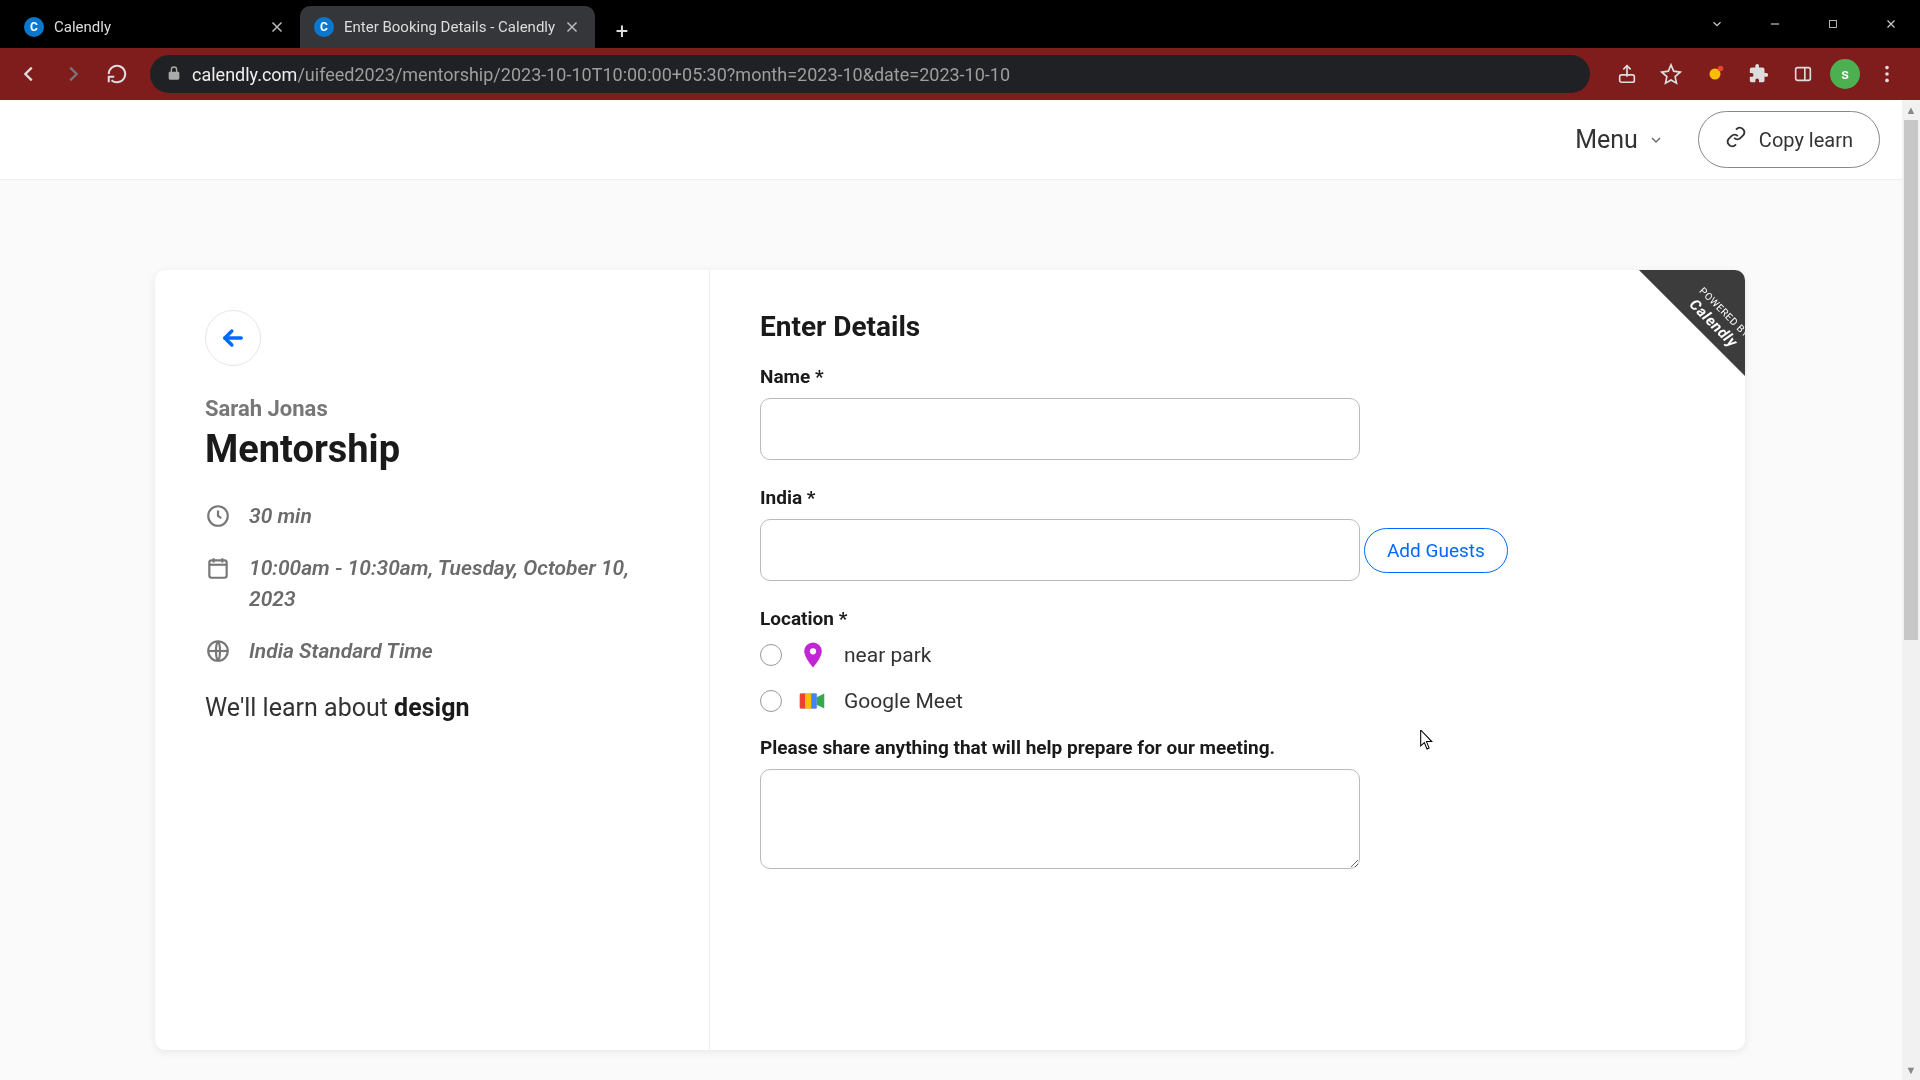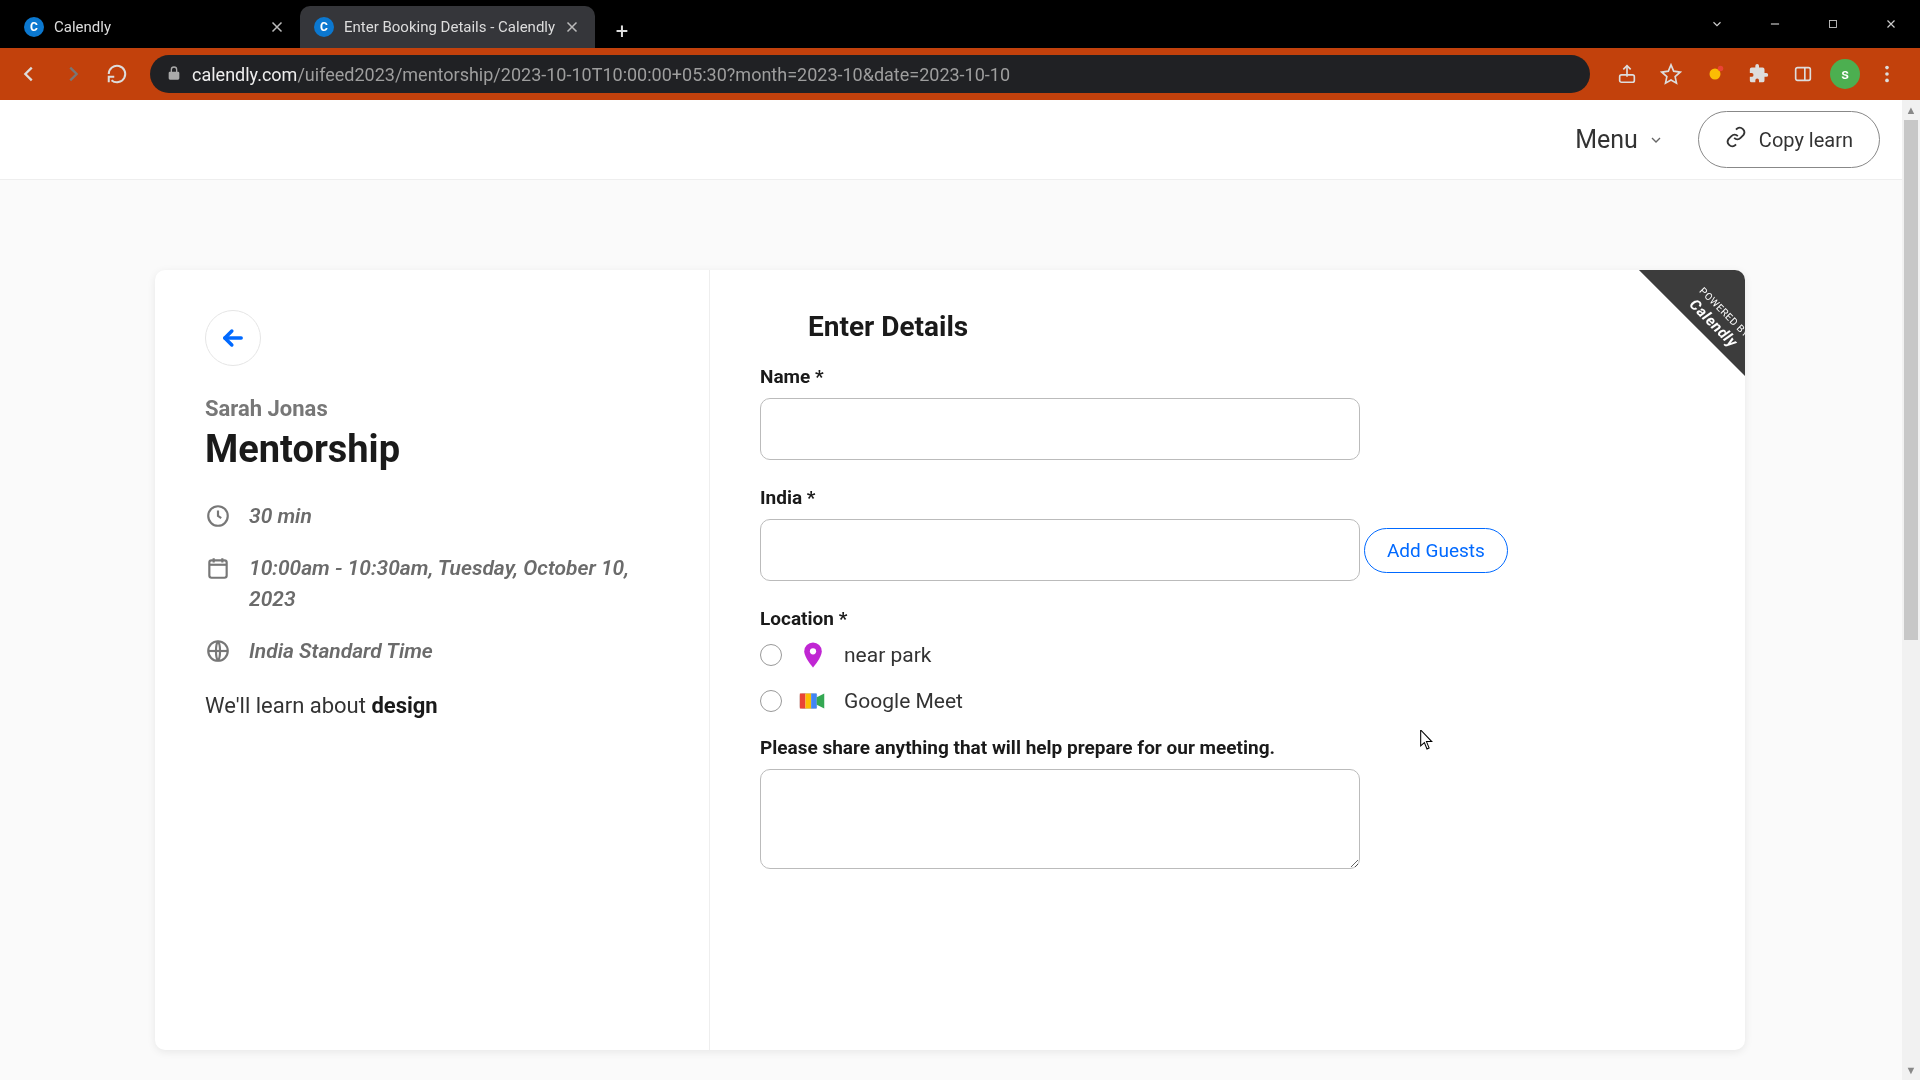--- a/index.html
+++ b/index.html
@@ -12,21 +12,21 @@
   .tab.inactive { background: #000; }
   .tab.active { background: #35363a; }
   .tab .favicon { width: 20px; height: 20px; border-radius: 50%; background: #0b78d0; display: flex; align-items: center; justify-content: center; color: #fff; font-weight: bold; font-size: 12px; margin-right: 10px; flex-shrink: 0; }
   .tab .tab-title { flex: 1; white-space: nowrap; overflow: hidden; text-overflow: ellipsis; }
   .tab .tab-close { width: 18px; height: 18px; color: #bbb; margin-left: 8px; flex-shrink: 0; }
   .newtab { width: 34px; height: 34px; display: flex; align-items: center; justify-content: center; color: #ddd; font-size: 22px; margin-left: 10px; border-radius: 50%; }
   .win-controls { margin-left: auto; display: flex; align-items: center; height: 100%; }
   .win-btn { width: 58px; height: 100%; display: flex; align-items: center; justify-content: center; color: #ccc; }
   .win-btn svg { width: 14px; height: 14px; }
 
-  .toolbar { height: 52px; background: #c2410c; display: flex; align-items: center; padding: 0 10px; gap: 6px; }
+  .toolbar { height: 52px; background: #7f1d1d; display: flex; align-items: center; padding: 0 10px; gap: 6px; }
   .nav-btn { width: 38px; height: 38px; display: flex; align-items: center; justify-content: center; color: #ddd; border-radius: 50%; }
   .nav-btn.disabled { color: #777; }
   .nav-btn svg { width: 22px; height: 22px; }
   .urlbar { flex: 1; height: 38px; background: #202124; border-radius: 20px; display: flex; align-items: center; padding: 0 16px; color: #bbb; font-size: 18px; margin: 0 8px; }
   .urlbar .lock { color: #aaa; margin-right: 10px; }
   .urlbar .domain { color: #eee; }
   .urlbar .path { color: #9e9e9e; }
   .right-icons { display: flex; align-items: center; gap: 10px; padding: 0 6px; }
   .ricon { width: 34px; height: 34px; display: flex; align-items: center; justify-content: center; color: #ddd; border-radius: 50%; }
   .ricon svg { width: 22px; height: 22px; }
@@ -45,25 +45,25 @@
 
   .card { position: absolute; top: 170px; left: 155px; width: 1590px; height: 780px; background: #fff; border-radius: 10px; box-shadow: 0 2px 8px rgba(0,0,0,0.08); display: flex; overflow: hidden; }
   .left-panel { width: 555px; border-right: 1px solid #eee; padding: 40px 50px; position: relative; }
   .back-circle { width: 56px; height: 56px; border: 1px solid #e5e5e5; border-radius: 50%; display: flex; align-items: center; justify-content: center; color: #0069ff; margin-bottom: 30px; }
   .back-circle svg { width: 28px; height: 28px; }
   .host-name { color: #777; font-size: 22px; font-weight: 700; margin-bottom: 6px; }
   .event-title { color: #1a1a1a; font-size: 38px; font-weight: 700; margin-bottom: 30px; }
   .meta-row { display: flex; align-items: flex-start; gap: 18px; color: #666; margin-bottom: 20px; font-style: italic; }
   .meta-row .icn { width: 26px; height: 26px; flex-shrink: 0; color: #777; margin-top: 2px; }
   .meta-row .txt { font-size: 21px; font-weight: 600; color: #6b6b6b; line-height: 1.5; }
-  .description { margin-top: 26px; font-size: 22px; color: #333; }
+  .description { margin-top: 26px; font-size: 25px; color: #333; }
   .description .bold { font-weight: 700; color: #1a1a1a; }
 
   .right-panel { flex: 1; padding: 40px 50px; position: relative; }
-  .form-title { font-size: 28px; font-weight: 700; color: #1a1a1a; margin-bottom: 22px; margin-left: 48px; }
+  .form-title { font-size: 28px; font-weight: 700; color: #1a1a1a; margin-bottom: 22px; }
   .label { font-size: 19px; font-weight: 700; color: #1a1a1a; margin-bottom: 10px; }
   .text-input { width: 600px; height: 62px; border: 1px solid #bbb; border-radius: 10px; font-size: 18px; padding: 0 16px; margin-bottom: 26px; }
   .textarea { width: 600px; height: 100px; border: 1px solid #bbb; border-radius: 10px; font-size: 18px; padding: 12px 16px; resize: both; }
   .add-guests { border: 1px solid #0069ff; color: #0069ff; background: #fff; border-radius: 24px; padding: 10px 22px; font-size: 19px; margin-bottom: 30px; }
   .radio-row { display: flex; align-items: center; gap: 16px; margin-bottom: 16px; }
   .radio { width: 22px; height: 22px; border: 1.5px solid #999; border-radius: 50%; flex-shrink: 0; }
   .loc-icon { width: 30px; height: 30px; flex-shrink: 0; }
   .loc-text { font-size: 21px; color: #333; }
 
   .powered { position: absolute; top: 0; right: 0; width: 150px; height: 150px; overflow: hidden; }

